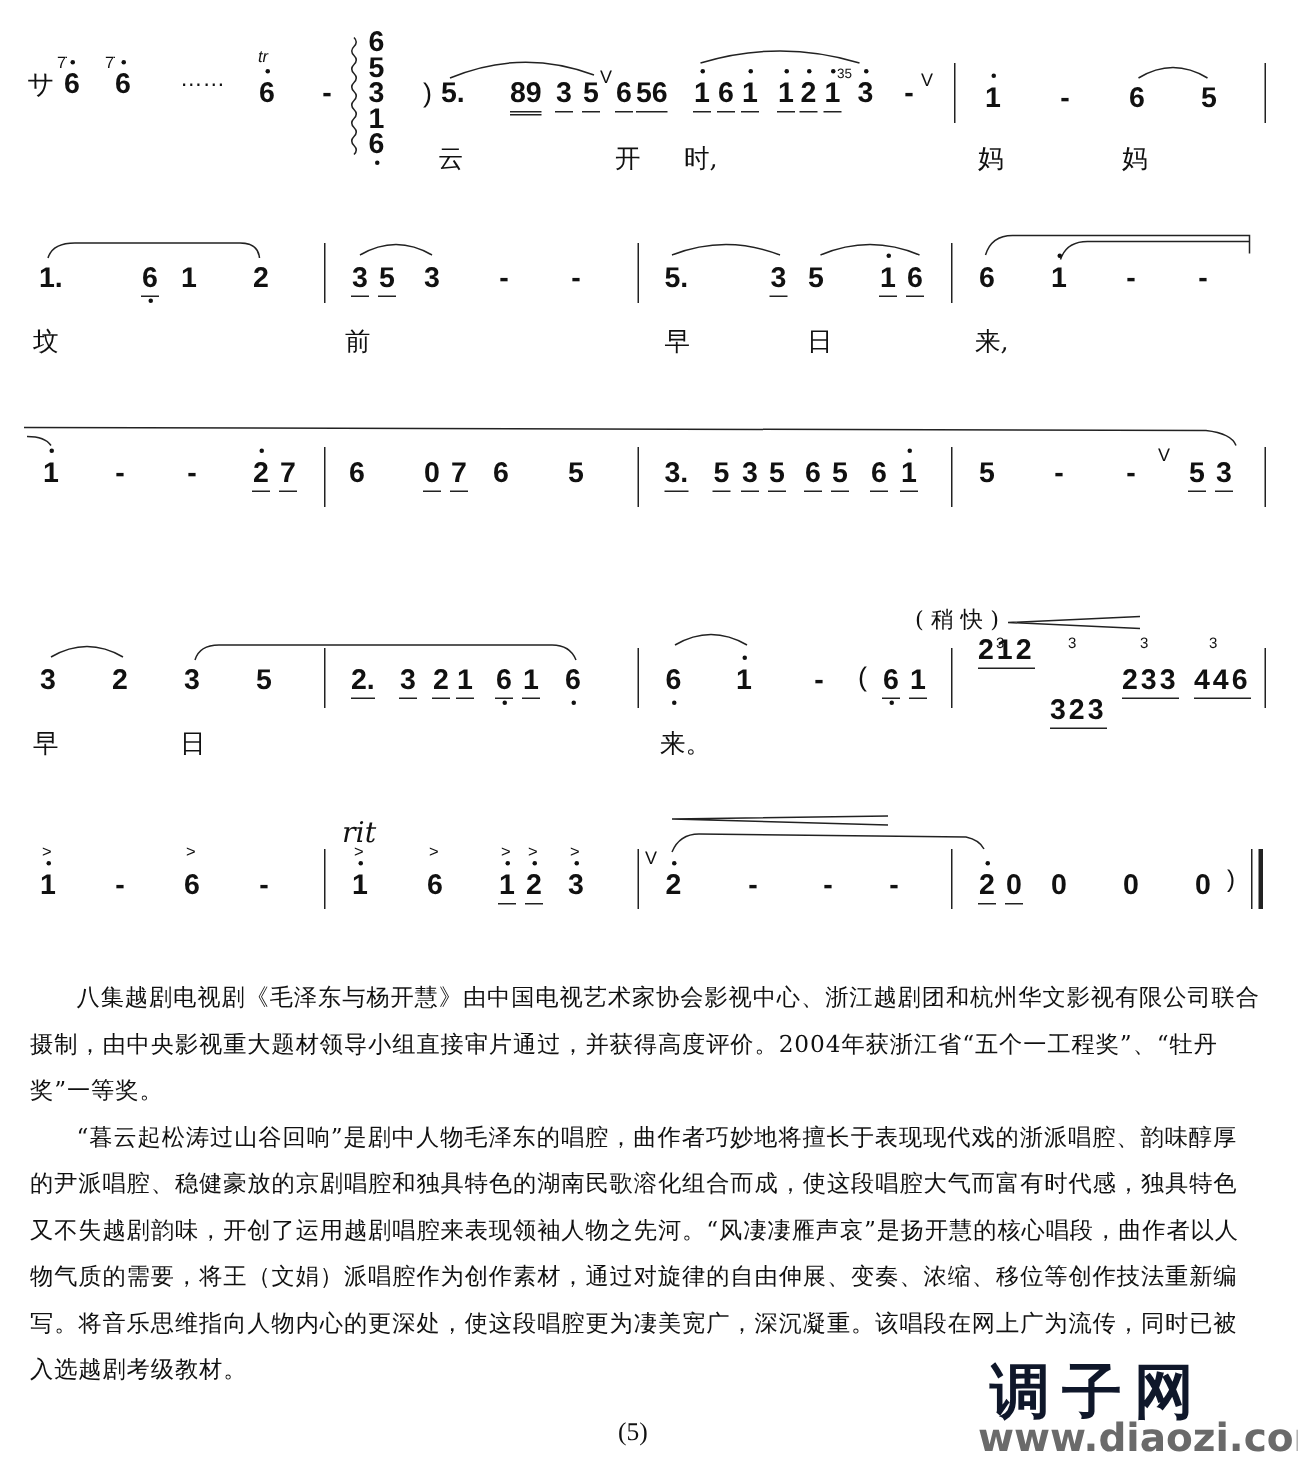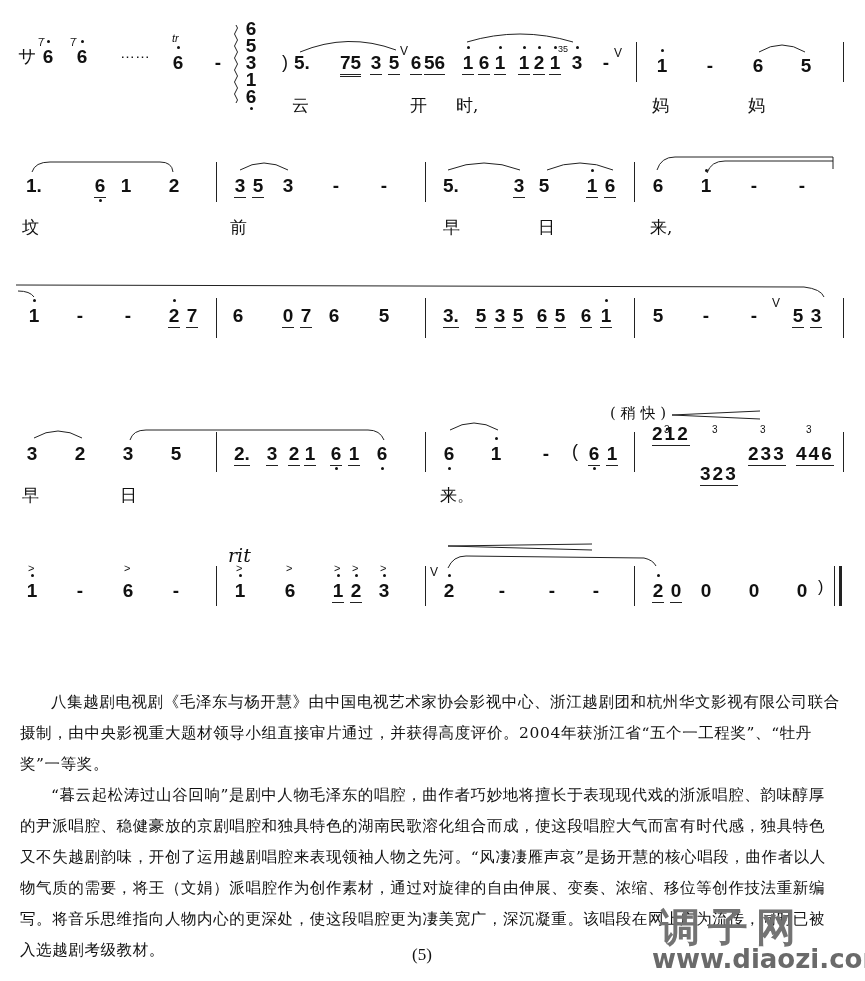--- a/index.html
+++ b/index.html
@@ -9,21 +9,21 @@
   .dot-top::before{content:"";position:absolute;left:50%;top:-6px;width:3px;height:3px;margin-left:-1.5px;background:#111;border-radius:50%;}
   .dot-bot::after{content:"";position:absolute;left:50%;bottom:-5px;width:3px;height:3px;margin-left:-1.5px;background:#111;border-radius:50%;}
   .u1{border-bottom:1px solid #222;}
   .u2{border-bottom:3px double #222;}
   .bar{position:absolute;width:1px;background:#222;height:40px;}
   .lyr{position:absolute;font-family:"DejaVu Serif","Liberation Serif",serif;font-size:17px;}
   .small{position:absolute;font-size:11px;font-style:italic;}
   .para{position:absolute;left:20px;width:820px;font-family:"DejaVu Serif","Liberation Serif",serif;font-size:15.5px;line-height:31px;letter-spacing:0.6px;}
   .para p{margin:0;}
   svg.slur{position:absolute;overflow:visible;}
-  .wm1{position:absolute;font-family:"DejaVu Sans",sans-serif;font-weight:bold;font-size:40px;color:#737373;letter-spacing:8px;}
+  .wm1{position:absolute;font-family:"DejaVu Sans",sans-serif;font-weight:bold;font-size:40px;color:#0f172a;letter-spacing:8px;}
   .wm2{position:absolute;font-family:"DejaVu Sans",sans-serif;font-weight:bold;font-size:26px;color:#6a6a6a;}
   .pg{position:absolute;font-family:"Liberation Serif",serif;font-size:17px;}
 </style>
 </head>
 <body>
 
 <div>
   <span class="abs" style="left:18px;top:44px;font-size:18px;">サ</span>
   <span class="small" style="left:38px;top:36px;font-style:normal;">7̇</span>
   <span class="n dot-top" style="left:42px;top:46px;">6</span>
@@ -41,21 +41,21 @@
     <div class="n" style="position:relative;line-height:17px;">5</div>
     <div class="n" style="position:relative;line-height:17px;">3</div>
     <div class="n" style="position:relative;line-height:17px;">1</div>
     <div class="n dot-bot" style="position:relative;line-height:17px;">6</div>
   </div>
   <span class="abs" style="left:282px;top:52px;font-size:18px;">)</span>
   <span class="n" style="left:294px;top:52px;">5.</span>
   <svg class="slur" style="left:298px;top:38px;" width="100" height="16">
       <path d="M2 14 Q50 -6 98 12" stroke="#222" fill="none"></path>
     </svg>
-  <span class="n u2" style="left:340px;top:52px;">75</span>
+  <span class="n u2" style="left:340px;top:52px;">89</span>
   <span class="n u1" style="left:370px;top:52px;">3</span>
   <span class="n u1" style="left:388px;top:52px;">5</span>
   <span class="abs" style="left:400px;top:44px;font-size:12px;">V</span>
   <span class="n u1" style="left:410px;top:52px;">6</span>
   <span class="n u1" style="left:424px;top:52px;">56</span>
   <svg class="slur" style="left:465px;top:30px;" width="110" height="14">
       <path d="M2 12 Q55 -4 108 12" stroke="#222" fill="none"></path>
     </svg>
   <span class="n u1 dot-top" style="left:462px;top:52px;">1</span>
   <span class="n u1" style="left:478px;top:52px;">6</span>
@@ -245,20 +245,20 @@
   <span class="n u1" style="left:670px;top:580px;">0</span>
   <span class="n" style="left:700px;top:580px;">0</span>
   <span class="n" style="left:748px;top:580px;">0</span>
   <span class="n" style="left:796px;top:580px;">0</span>
   <span class="abs" style="left:818px;top:578px;font-size:16px;">)</span>
   <div class="bar" style="left:834px;top:566px;"></div>
   <div class="bar" style="left:839px;top:566px;width:3px;"></div>
 </div>
 
 <div class="para" style="top:650px;">
-  <p style="text-indent:2em;margin-top:37px;">八集越剧电视剧《毛泽东与杨开慧》由中国电视艺术家协会影视中心、浙江越剧团和杭州华文影视有限公司联合摄制，由中央影视重大题材领导小组直接审片通过，并获得高度评价。2004年获浙江省“五个一工程奖”、“牡丹奖”一等奖。</p>
+  <p style="text-indent:2em;">八集越剧电视剧《毛泽东与杨开慧》由中国电视艺术家协会影视中心、浙江越剧团和杭州华文影视有限公司联合摄制，由中央影视重大题材领导小组直接审片通过，并获得高度评价。2004年获浙江省“五个一工程奖”、“牡丹奖”一等奖。</p>
   <p style="text-indent:2em;">“暮云起松涛过山谷回响”是剧中人物毛泽东的唱腔，曲作者巧妙地将擅长于表现现代戏的浙派唱腔、韵味醇厚的尹派唱腔、稳健豪放的京剧唱腔和独具特色的湖南民歌溶化组合而成，使这段唱腔大气而富有时代感，独具特色又不失越剧韵味，开创了运用越剧唱腔来表现领袖人物之先河。“风凄凄雁声哀”是扬开慧的核心唱段，曲作者以人物气质的需要，将王（文娟）派唱腔作为创作素材，通过对旋律的自由伸展、变奏、浓缩、移位等创作技法重新编写。将音乐思维指向人物内心的更深处，使这段唱腔更为凄美宽广，深沉凝重。该唱段在网上广为流传，同时已被入选越剧考级教材。</p>
 </div>
 
 <div class="pg" style="left:412px;top:945px;">(5)</div>
 
 <div class="wm1" style="left:660px;top:900px;">调子网</div>
 <div class="wm2" style="left:652px;top:944px;">www.diaozi.com</div>
 
 </body></html>

